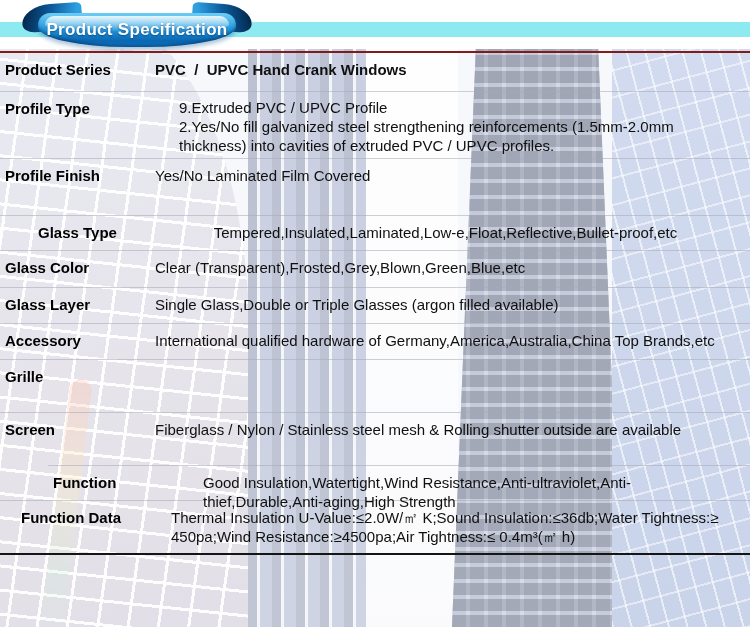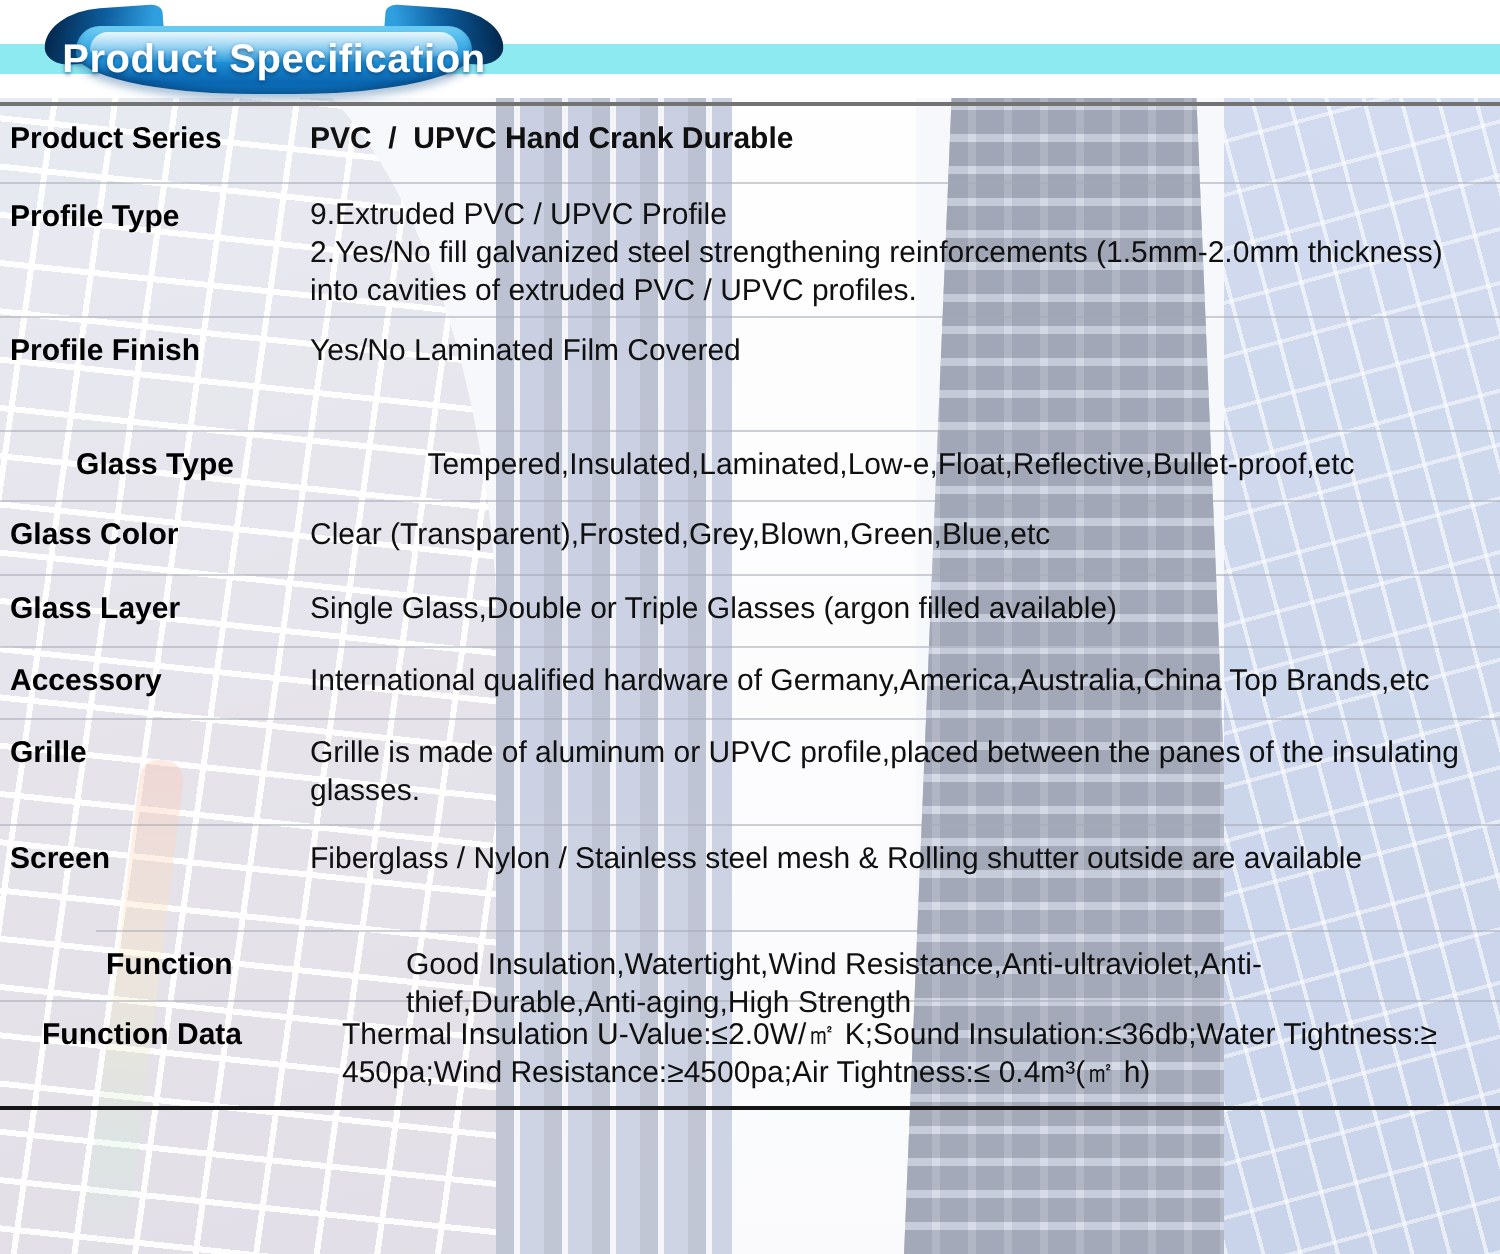--- a/index.html
+++ b/index.html
@@ -35,21 +35,21 @@
     border-radius:12px 12px 45% 45% / 12px 12px 60% 60%;
     box-shadow:0 3px 4px rgba(20,80,140,.35), inset 0 -2px 3px rgba(5,40,80,.45);
     display:flex;align-items:center;justify-content:center;
   }
   .banner-face::before{
     content:"";position:absolute;left:7px;right:7px;top:3px;height:15px;
     border-radius:9px 9px 40% 40%;
     background:linear-gradient(180deg,rgba(255,255,255,.85),rgba(255,255,255,.06));
   }
   .banner-label{
-    position:relative;color:#ffffff;font-weight:bold;font-size:20px;
+    position:relative;color:#ffffff;font-weight:bold;font-size:17px;
     letter-spacing:.3px;text-shadow:0 1px 2px rgba(0,45,95,.6);
     white-space:nowrap;
   }
 
   
   .city{position:absolute;top:49px;left:0;width:750px;height:578px;background:#eef0f5;overflow:hidden;}
   .bld{position:absolute;}
   .bld-left{
     left:-50px;top:-30px;width:300px;height:660px;
     background:
@@ -87,27 +87,27 @@
     background:
       repeating-linear-gradient(75deg,rgba(255,255,255,.6) 0 2px,rgba(0,0,0,0) 2px 18px),
       repeating-linear-gradient(-15deg,rgba(255,255,255,.5) 0 2px,rgba(0,0,0,0) 2px 26px),
       linear-gradient(200deg,#9cb0dc,#879dce);
   }
   .white-wash{position:absolute;inset:0;background:rgba(255,255,255,.55);}
 
   
   .spec{
     position:absolute;top:51px;left:0;width:750px;
-    border-top:2px solid #737373;border-bottom:2px solid #151515;
+    border-top:2px solid #7f1d1d;border-bottom:2px solid #151515;
     box-sizing:border-box;
   }
   .row{display:flex;box-sizing:border-box;}
   .row + .row{border-top:1px solid rgba(165,170,182,.55);}
   .row:nth-child(1){height:38px;}
-  .row:nth-child(2){height:67px;}
+  .row:nth-child(2){height:67px;gap:24px;}
   .row:nth-child(3){height:57px;}
   .row:nth-child(4){height:35px;text-align:center;}
   .row:nth-child(5){height:37px;}
   .row:nth-child(6){height:36px;}
   .row:nth-child(7){height:36px;}
   .row:nth-child(8){height:53px;}
   .row:nth-child(9){height:53px;justify-content:flex-end;}
   .row:nth-child(10){height:35px;margin-left:48px;}
   .row:nth-child(11){height:53px;padding-left:16px;}
   .row:nth-child(12){height:70px;}
@@ -145,21 +145,21 @@
     <div class="wing wing-left"></div>
     <div class="wing wing-right"></div>
     <div class="banner-face">
       <span class="banner-label">Product Specification</span>
     </div>
   </div>
 
   <div class="spec">
     <div class="row">
       <div class="cell label">Product Series</div>
-      <div class="cell value">PVC  /  UPVC Hand Crank Durable</div>
+      <div class="cell value">PVC  /  UPVC Hand Crank Windows</div>
     </div>
     <div class="row">
       <div class="cell label">Profile Type</div>
       <div class="cell value">9.Extruded PVC / UPVC Profile
 2.Yes/No fill galvanized steel strengthening reinforcements (1.5mm-2.0mm thickness) into cavities of extruded PVC / UPVC profiles.</div>
     </div>
     <div class="row">
       <div class="cell label">Profile Finish</div>
       <div class="cell value">Yes/No Laminated Film Covered</div>
     </div>
@@ -174,21 +174,20 @@
     <div class="row">
       <div class="cell label">Glass Layer</div>
       <div class="cell value">Single Glass,Double or Triple Glasses (argon filled available)</div>
     </div>
     <div class="row">
       <div class="cell label">Accessory</div>
       <div class="cell value">International qualified hardware of Germany,America,Australia,China Top Brands,etc</div>
     </div>
     <div class="row">
       <div class="cell label">Grille</div>
-      <div class="cell value">Grille is made of aluminum or UPVC profile,placed between the panes of the insulating glasses.</div>
     </div>
     <div class="row">
       <div class="cell label">Screen</div>
       <div class="cell value">Fiberglass / Nylon / Stainless steel mesh &amp; Rolling shutter outside are available</div>
     </div>
     <div class="row">
       <div class="cell label">Function</div>
       <div class="cell value">Good Insulation,Watertight,Wind Resistance,Anti-ultraviolet,Anti-thief,Durable,Anti-aging,High Strength</div>
     </div>
     <div class="row">

